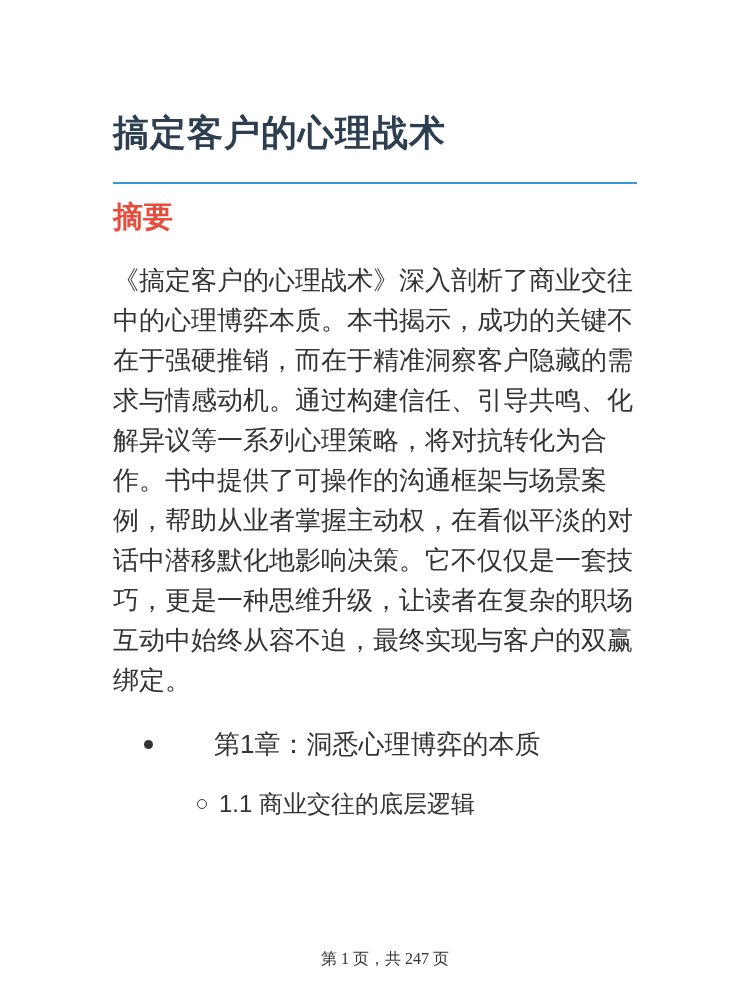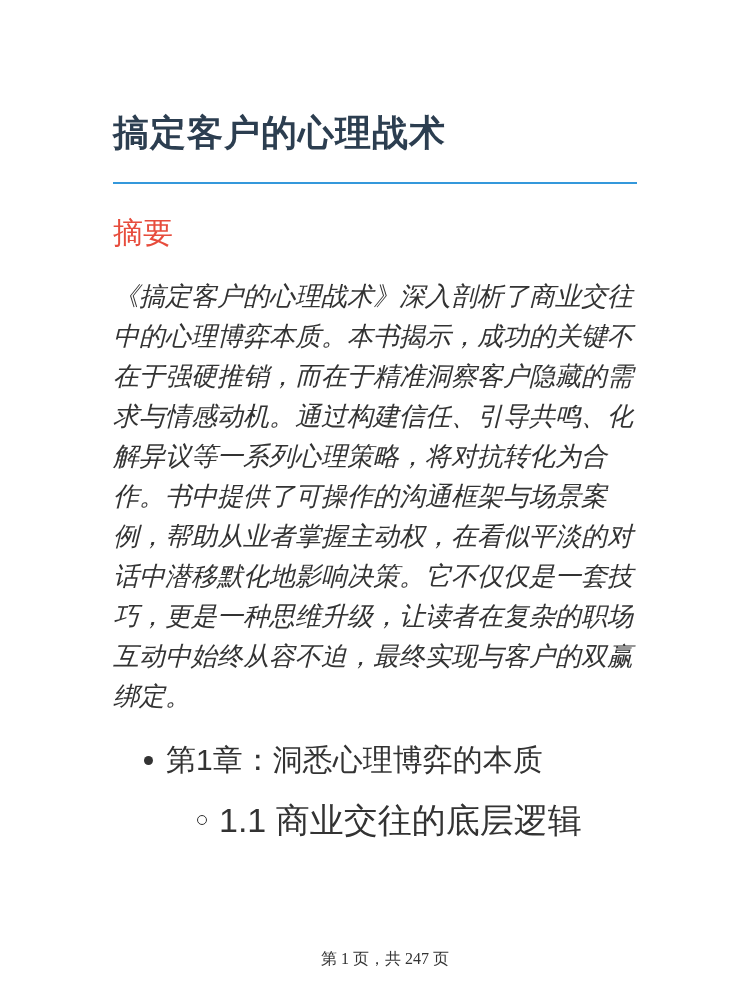--- a/index.html
+++ b/index.html
@@ -29,46 +29,46 @@
     letter-spacing: 1px;
   }
   .title-divider {
     border: none;
     border-top: 2px solid var(--divider, #3498db);
     margin: 26px 0 0 0;
     width: 100%;
   }
   .section-heading {
     margin: 0;
-    padding-top: 32px;
+    padding-top: 16px;
     font-size: 30px;
     line-height: 34px;
-    font-weight: normal;
+    font-weight: bold;
     color: var(--section-heading, #e74c3c);
   }
   .abstract-text {
     margin: 0;
     padding-top: 26px;
     font-size: 26px;
     line-height: 40px;
     color: var(--body-text, #333333);
     text-align: left;
-    font-style: italic;
   }
   .toc-list {
     margin: 24px 0 0 0;
     padding: 0;
     list-style: none;
   }
   .toc-chapter {
     display: flex;
     align-items: flex-start;
-    font-size: 30px;
+    font-size: 26px;
     line-height: 40px;
     margin: 0;
+    gap: 48px;
   }
   .toc-chapter .marker-cell {
     width: 22px;
     margin-left: 31px;
     flex: 0 0 auto;
     display: flex;
     align-items: center;
     height: 40px;
   }
   .disc-bullet {
@@ -79,21 +79,21 @@
     display: inline-block;
   }
   .toc-section-list {
     margin: 20px 0 0 0;
     padding: 0;
     list-style: none;
   }
   .toc-section {
     display: flex;
     align-items: flex-start;
-    font-size: 34px;
+    font-size: 24px;
     line-height: 40px;
     margin: 0 0 4px 0;
   }
   .toc-section .marker-cell {
     width: 22px;
     margin-left: 84px;
     flex: 0 0 auto;
     display: flex;
     align-items: center;
     height: 40px;

